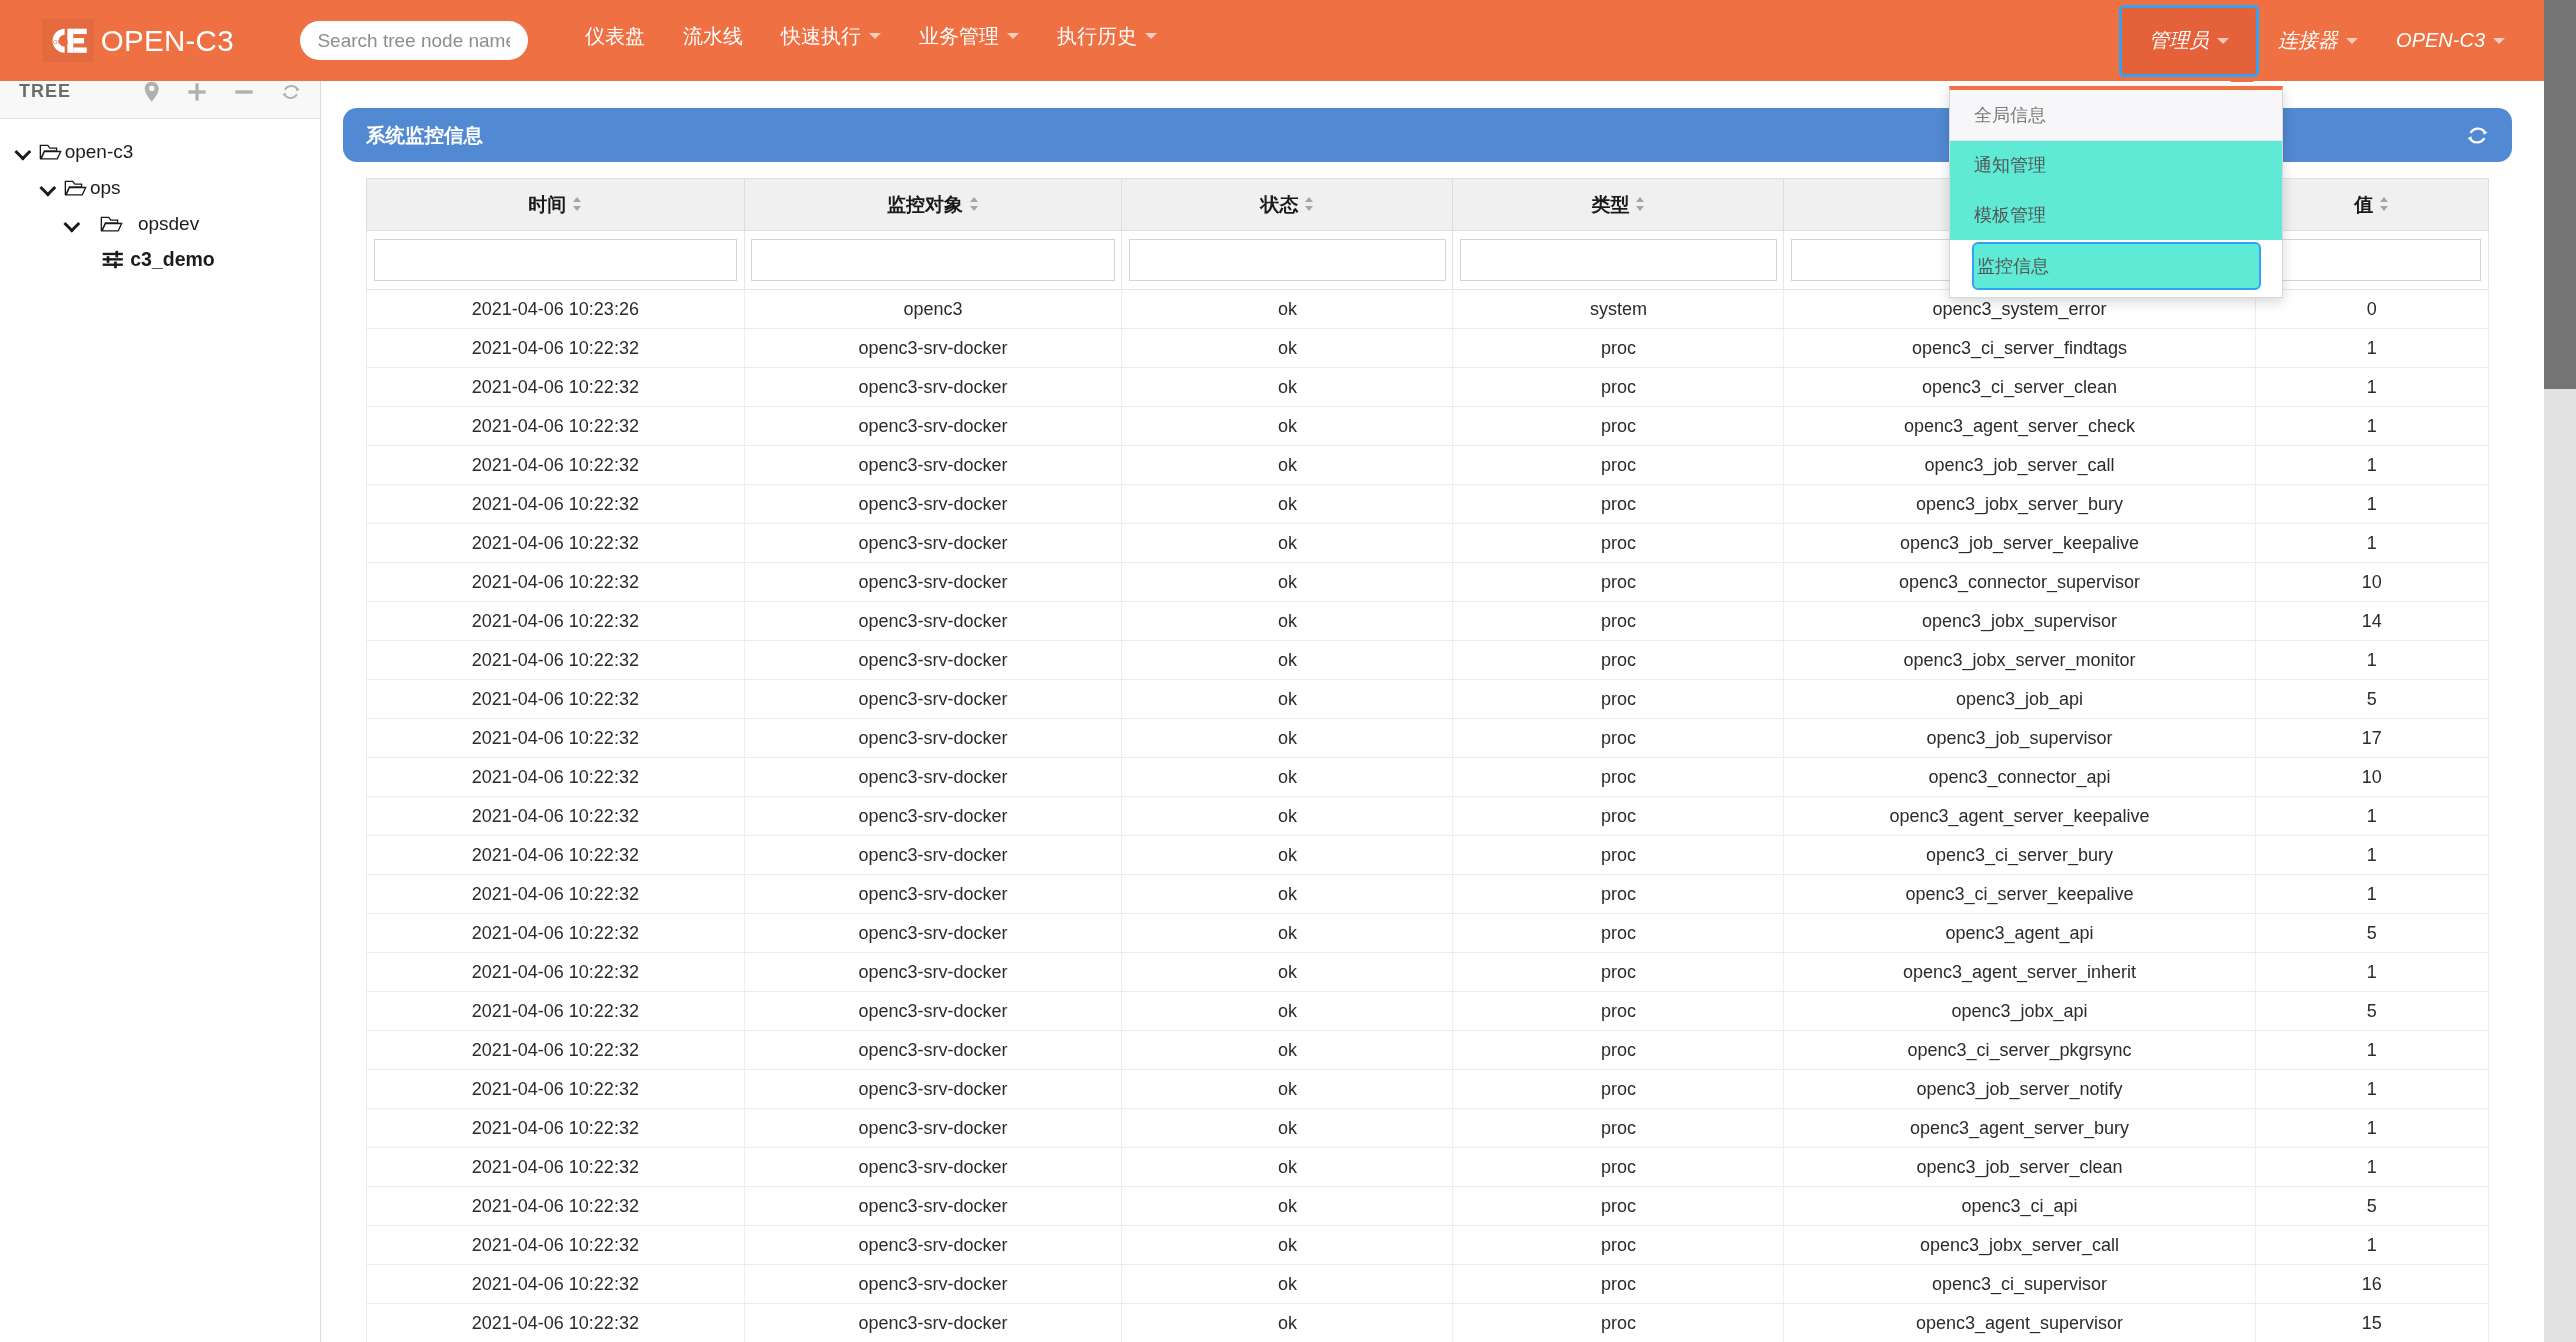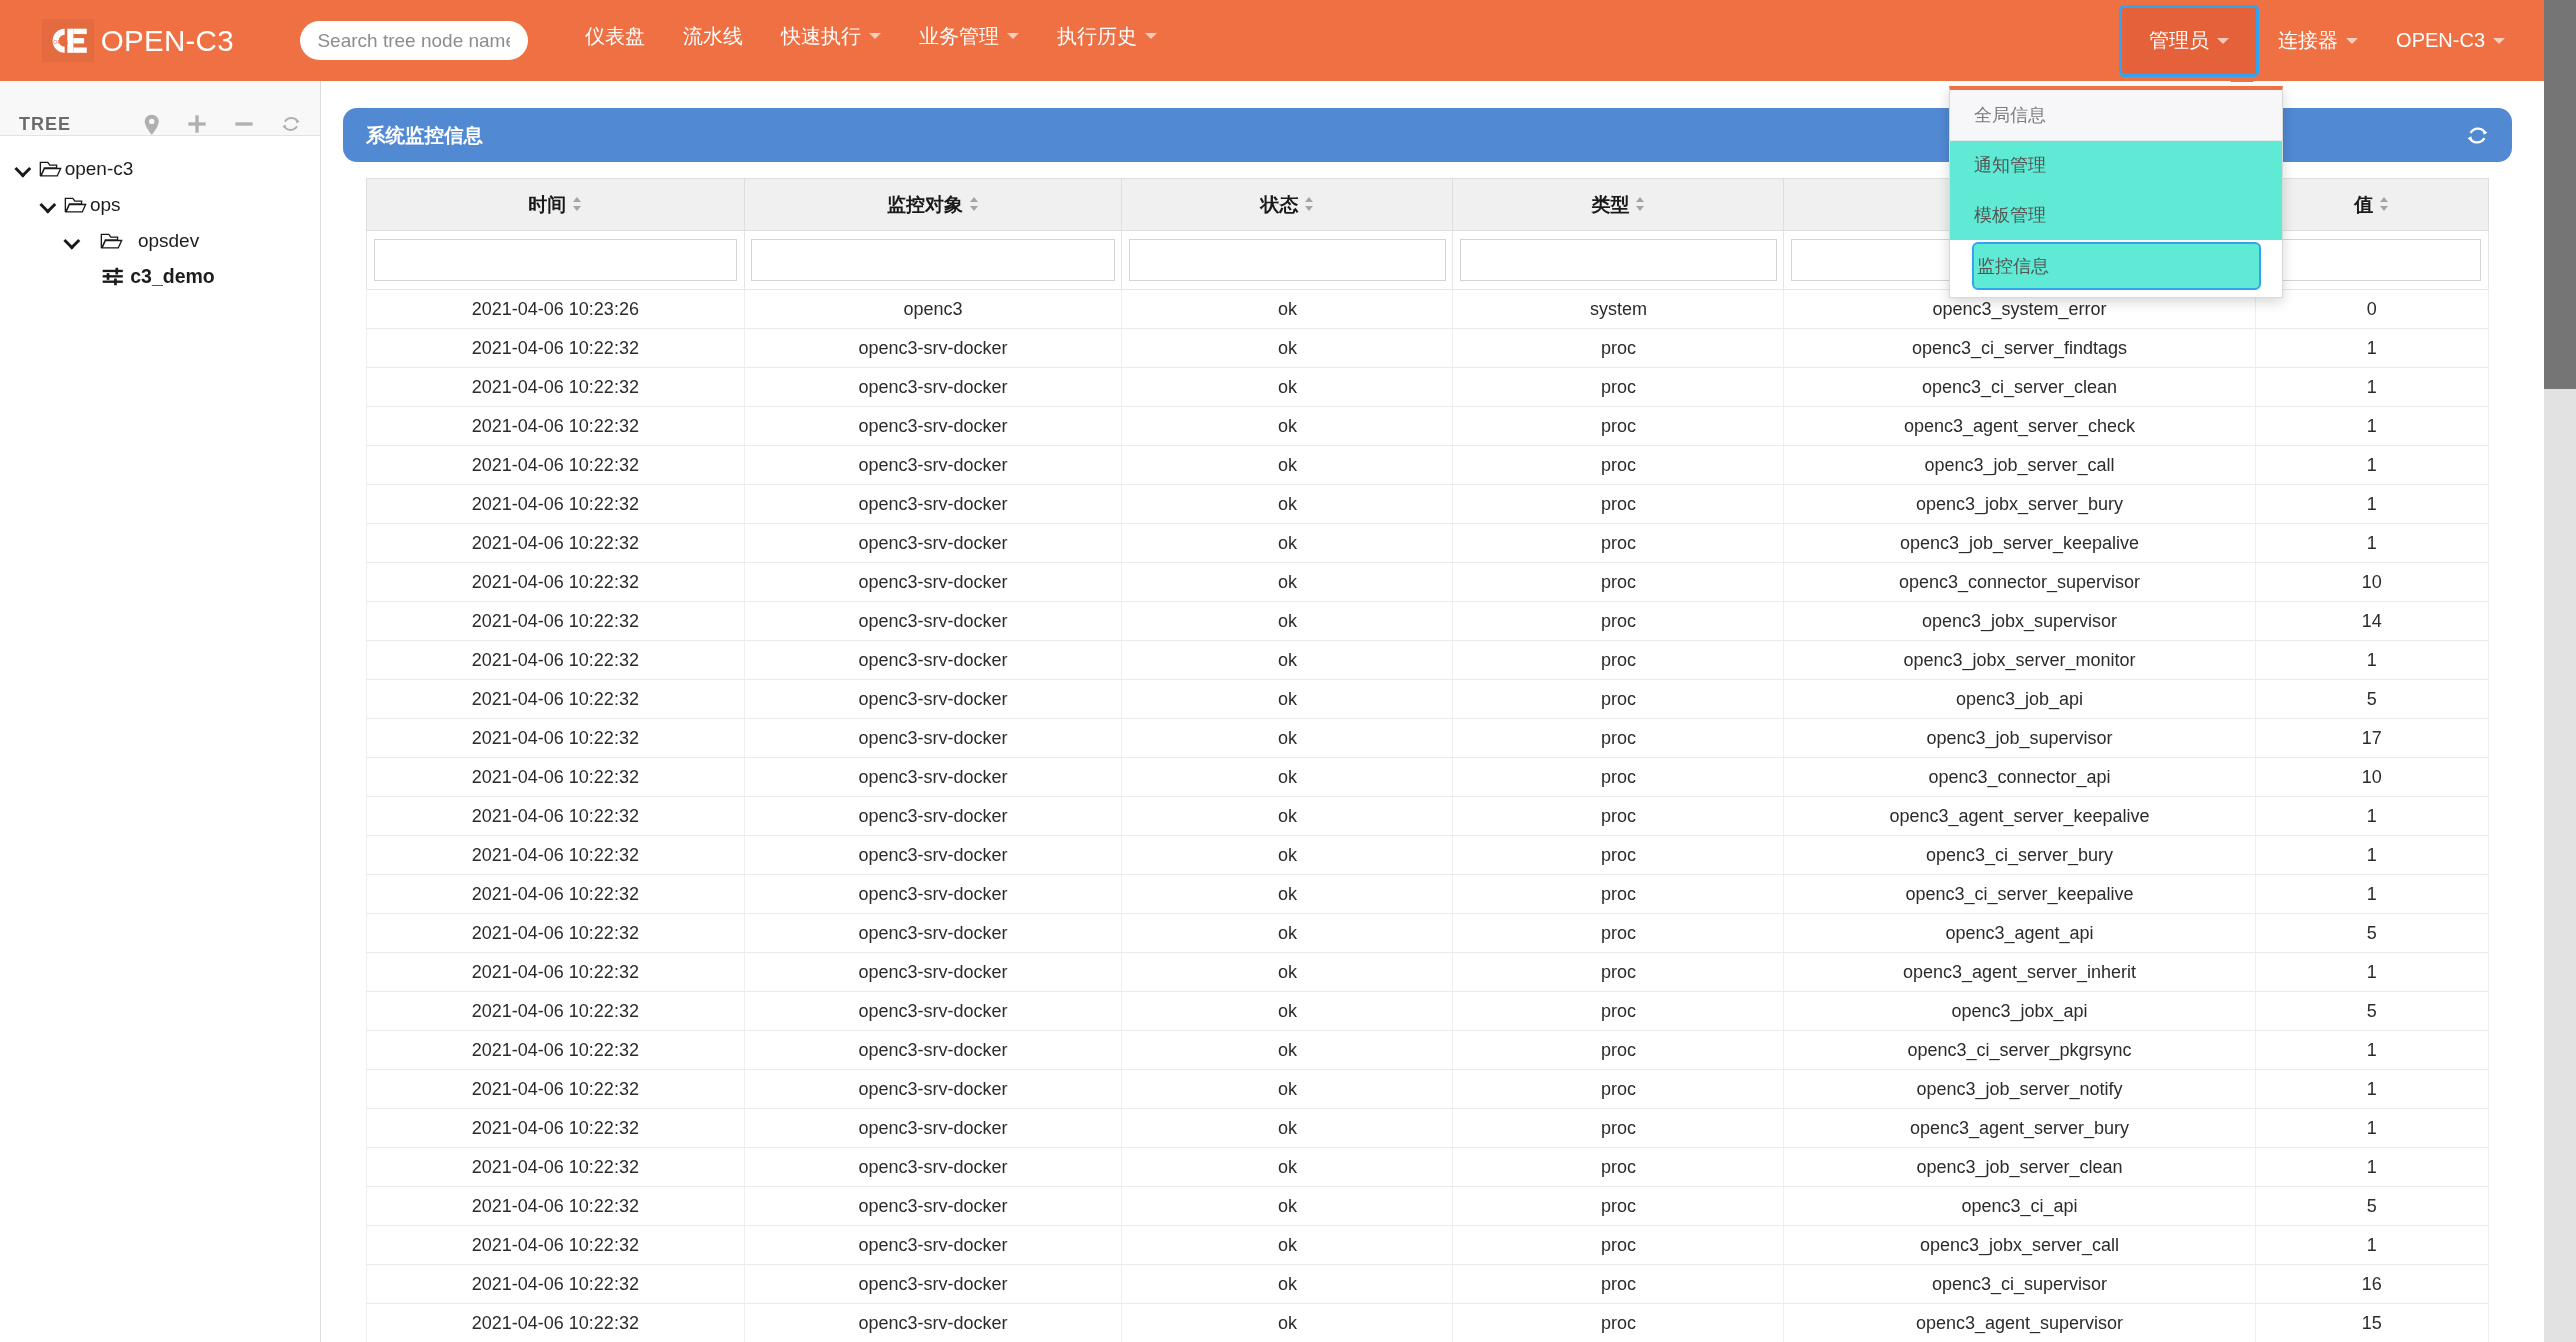--- a/index.html
+++ b/index.html
@@ -65,20 +65,21 @@
     width: 0; height: 0;
     border-left: 6px solid transparent;
     border-right: 6px solid transparent;
     border-top: 6px solid rgba(255,255,255,0.65);
   }
 
   .nav-right {
     display: flex; align-items: center;
     margin-left: auto; margin-right: 20px;
     height: 81px;
+    font-style: italic;
   }
   .nav-item.admin-active {
     background: #e4613a;
     border: 3.4px solid #31a3f0;
     border-radius: 5.4px;
     height: 72px;
     padding: 0 27px;
     position: relative;
     z-index: 60;
   }
@@ -127,24 +128,24 @@
 
   
   .tree-panel {
     position: absolute;
     left: 0; top: 81px;
     width: 321px; height: 1262px;
     background: #ffffff;
     border-right: 0.7px solid #dcdcdc;
   }
   .tree-head {
-    height: 55px;
+    height: 38px;
     background: #f8f8f8;
     border-bottom: 0.7px solid #e3e3e3;
-    display: flex; align-items: flex-end;
+    display: flex; align-items: flex-start;
     padding: 0 19px;
   }
   .tree-title {
     font-size: 18px; font-weight: bold;
     color: #6b6b6b; letter-spacing: 1px;
   }
   .tree-icons {
     margin-left: auto;
     display: flex; align-items: center;
     gap: 27px;

